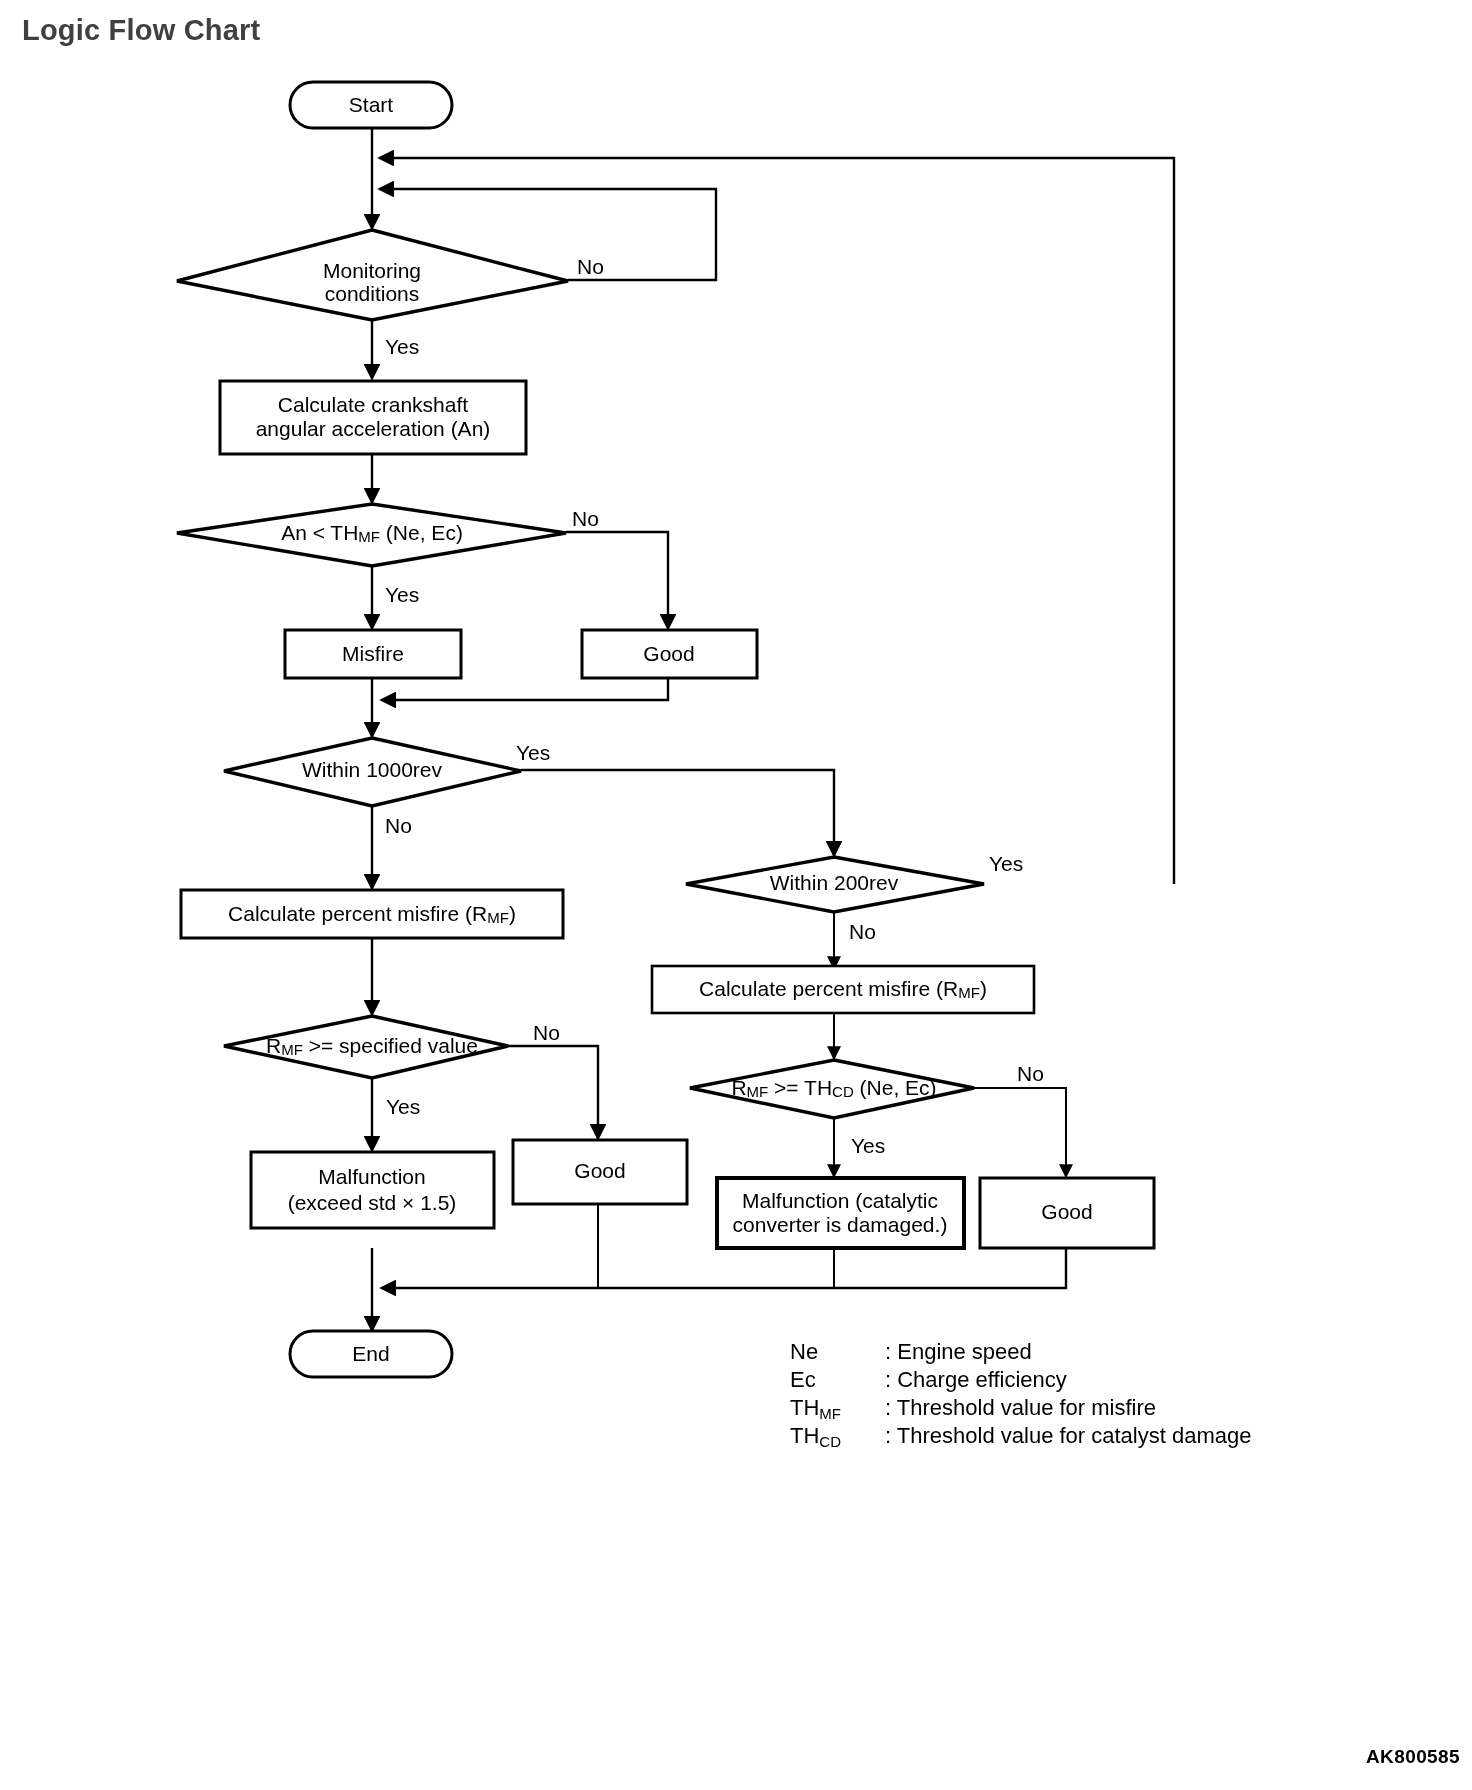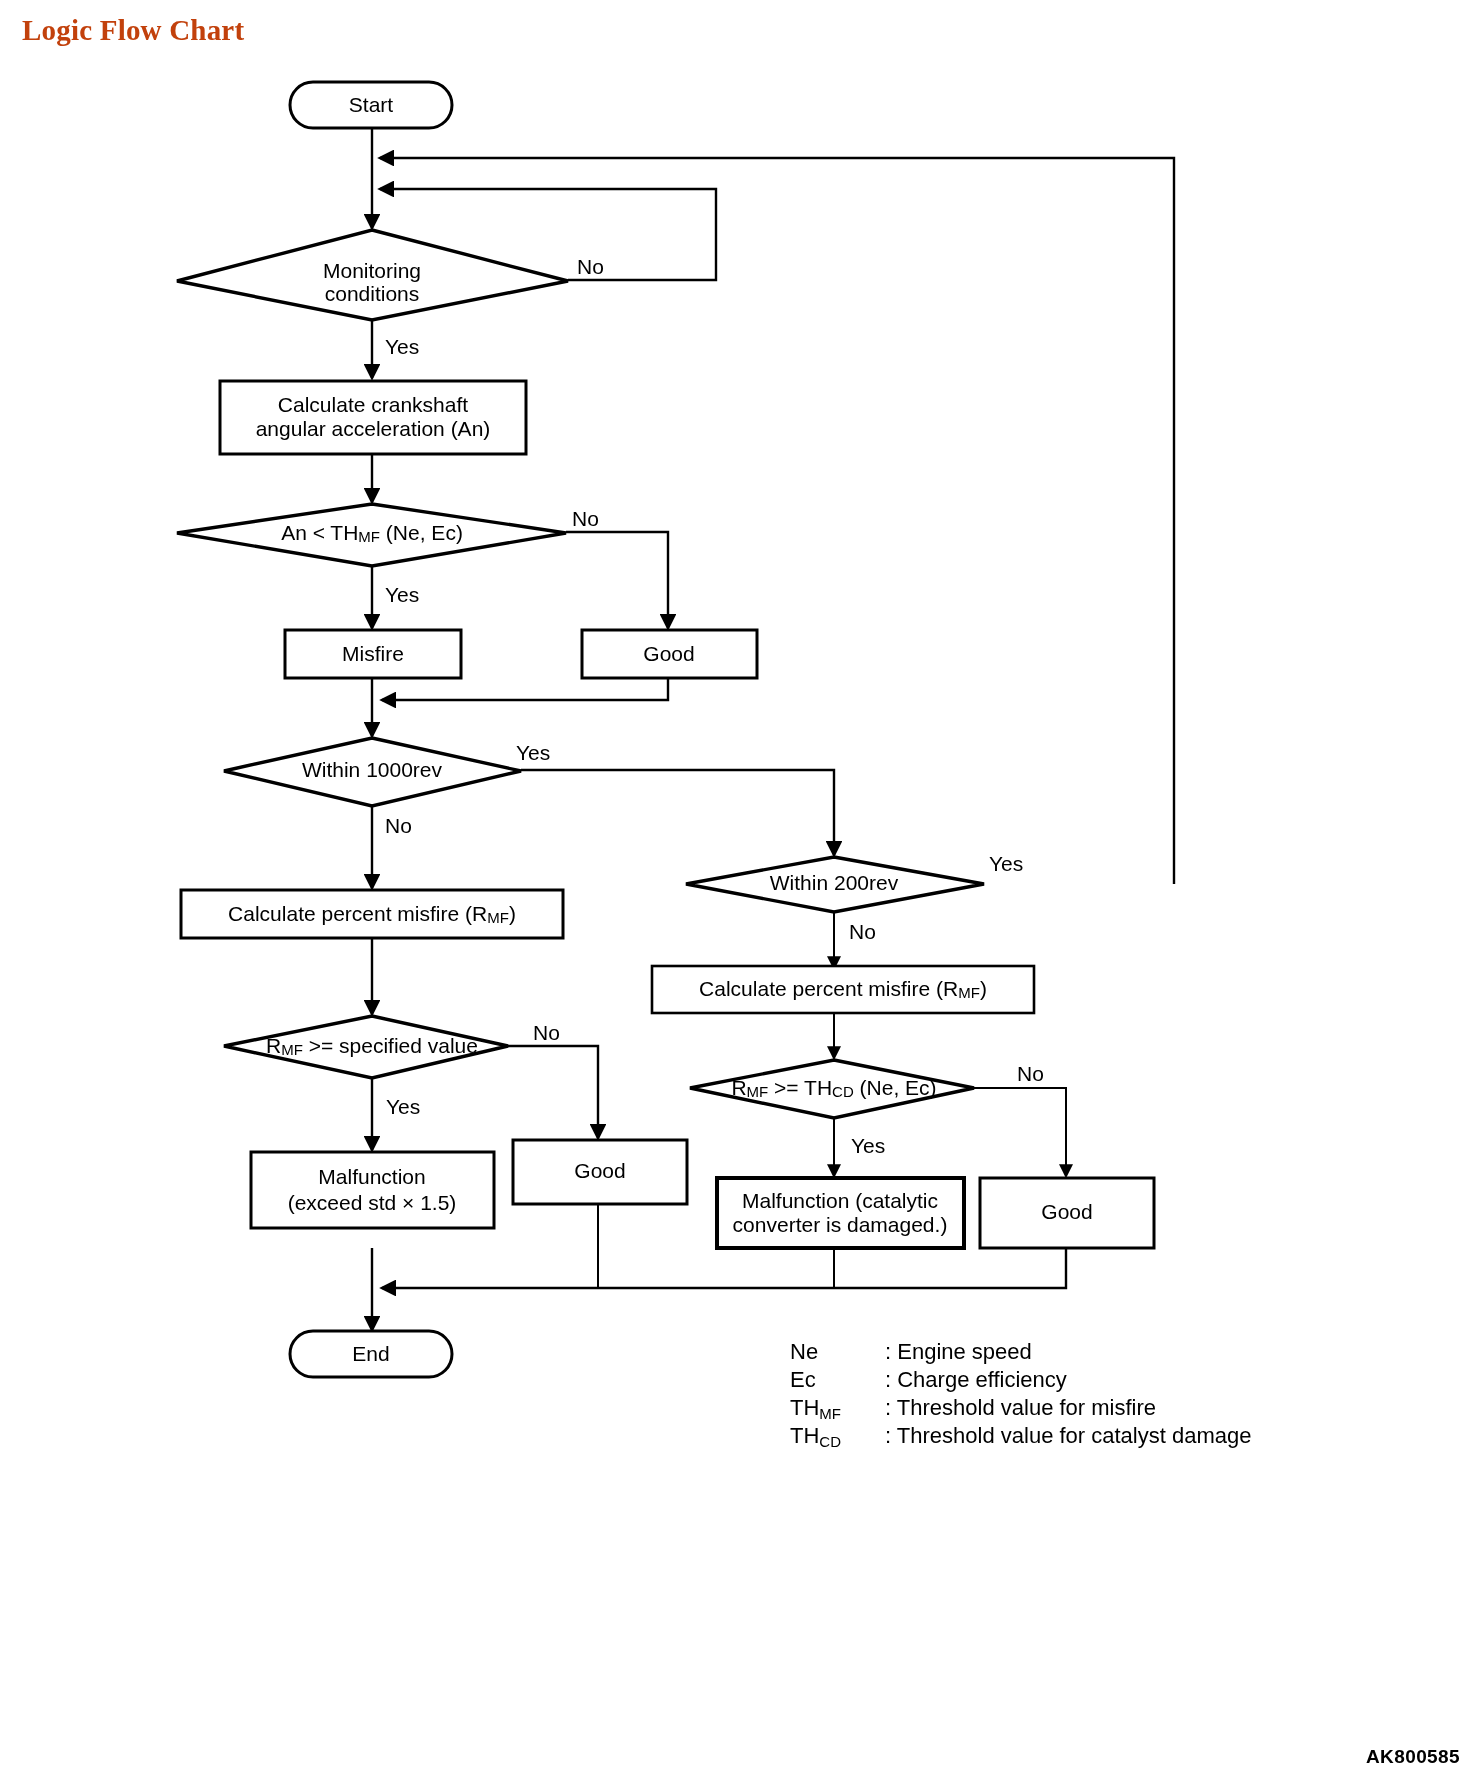--- a/index.html
+++ b/index.html
@@ -15,22 +15,21 @@
     position: relative;
     overflow: hidden;
   }
   #page-title {
     position: absolute;
     left: 22px;
     top: 14px;
     font-size: 29px;
     font-weight: bold;
     letter-spacing: 0.2px;
-    color: #c2410c;
-    font-family: Liberation Serif, serif;
+    color: #404040;
   }
   #chart-area {
     position: absolute;
     left: 0;
     top: 0;
     width: 1404px;
     height: 1790px;
   }
   svg { display: block; }
   .node-shape {

